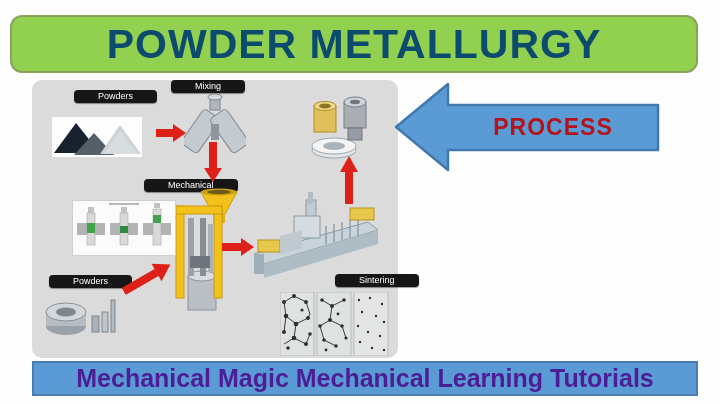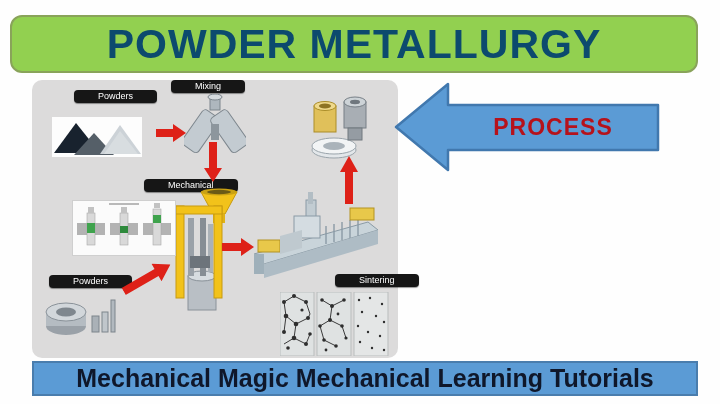--- a/index.html
+++ b/index.html
@@ -35,21 +35,21 @@
   .sidearrow svg{position:absolute;left:0;top:0;}
   .sidearrow .lbl{position:absolute;left:54px;top:23px;width:210px;height:45px;
                   display:flex;align-items:center;justify-content:center;
                   color:#b6121b;font-size:23px;font-weight:bold;letter-spacing:1px;}
   #process-arrow{left:394px;top:82px;}
   #applications-arrow{left:394px;top:212px;}
 
   
   .footer{position:absolute;left:32px;top:361px;width:666px;height:35px;background:#5b9bd5;
           border:2px solid #4a7dad;box-sizing:border-box;display:flex;align-items:center;justify-content:center;}
-  .footer span{color:#0f172a;font-size:25px;font-weight:bold;white-space:nowrap;}
+  .footer span{color:#4c1d95;font-size:25px;font-weight:bold;white-space:nowrap;}
 </style>
 </head>
 <body>
 
 <div id="stage">
 
   <div class="banner">
     <span>POWDER METALLURGY</span>
   </div>
 

